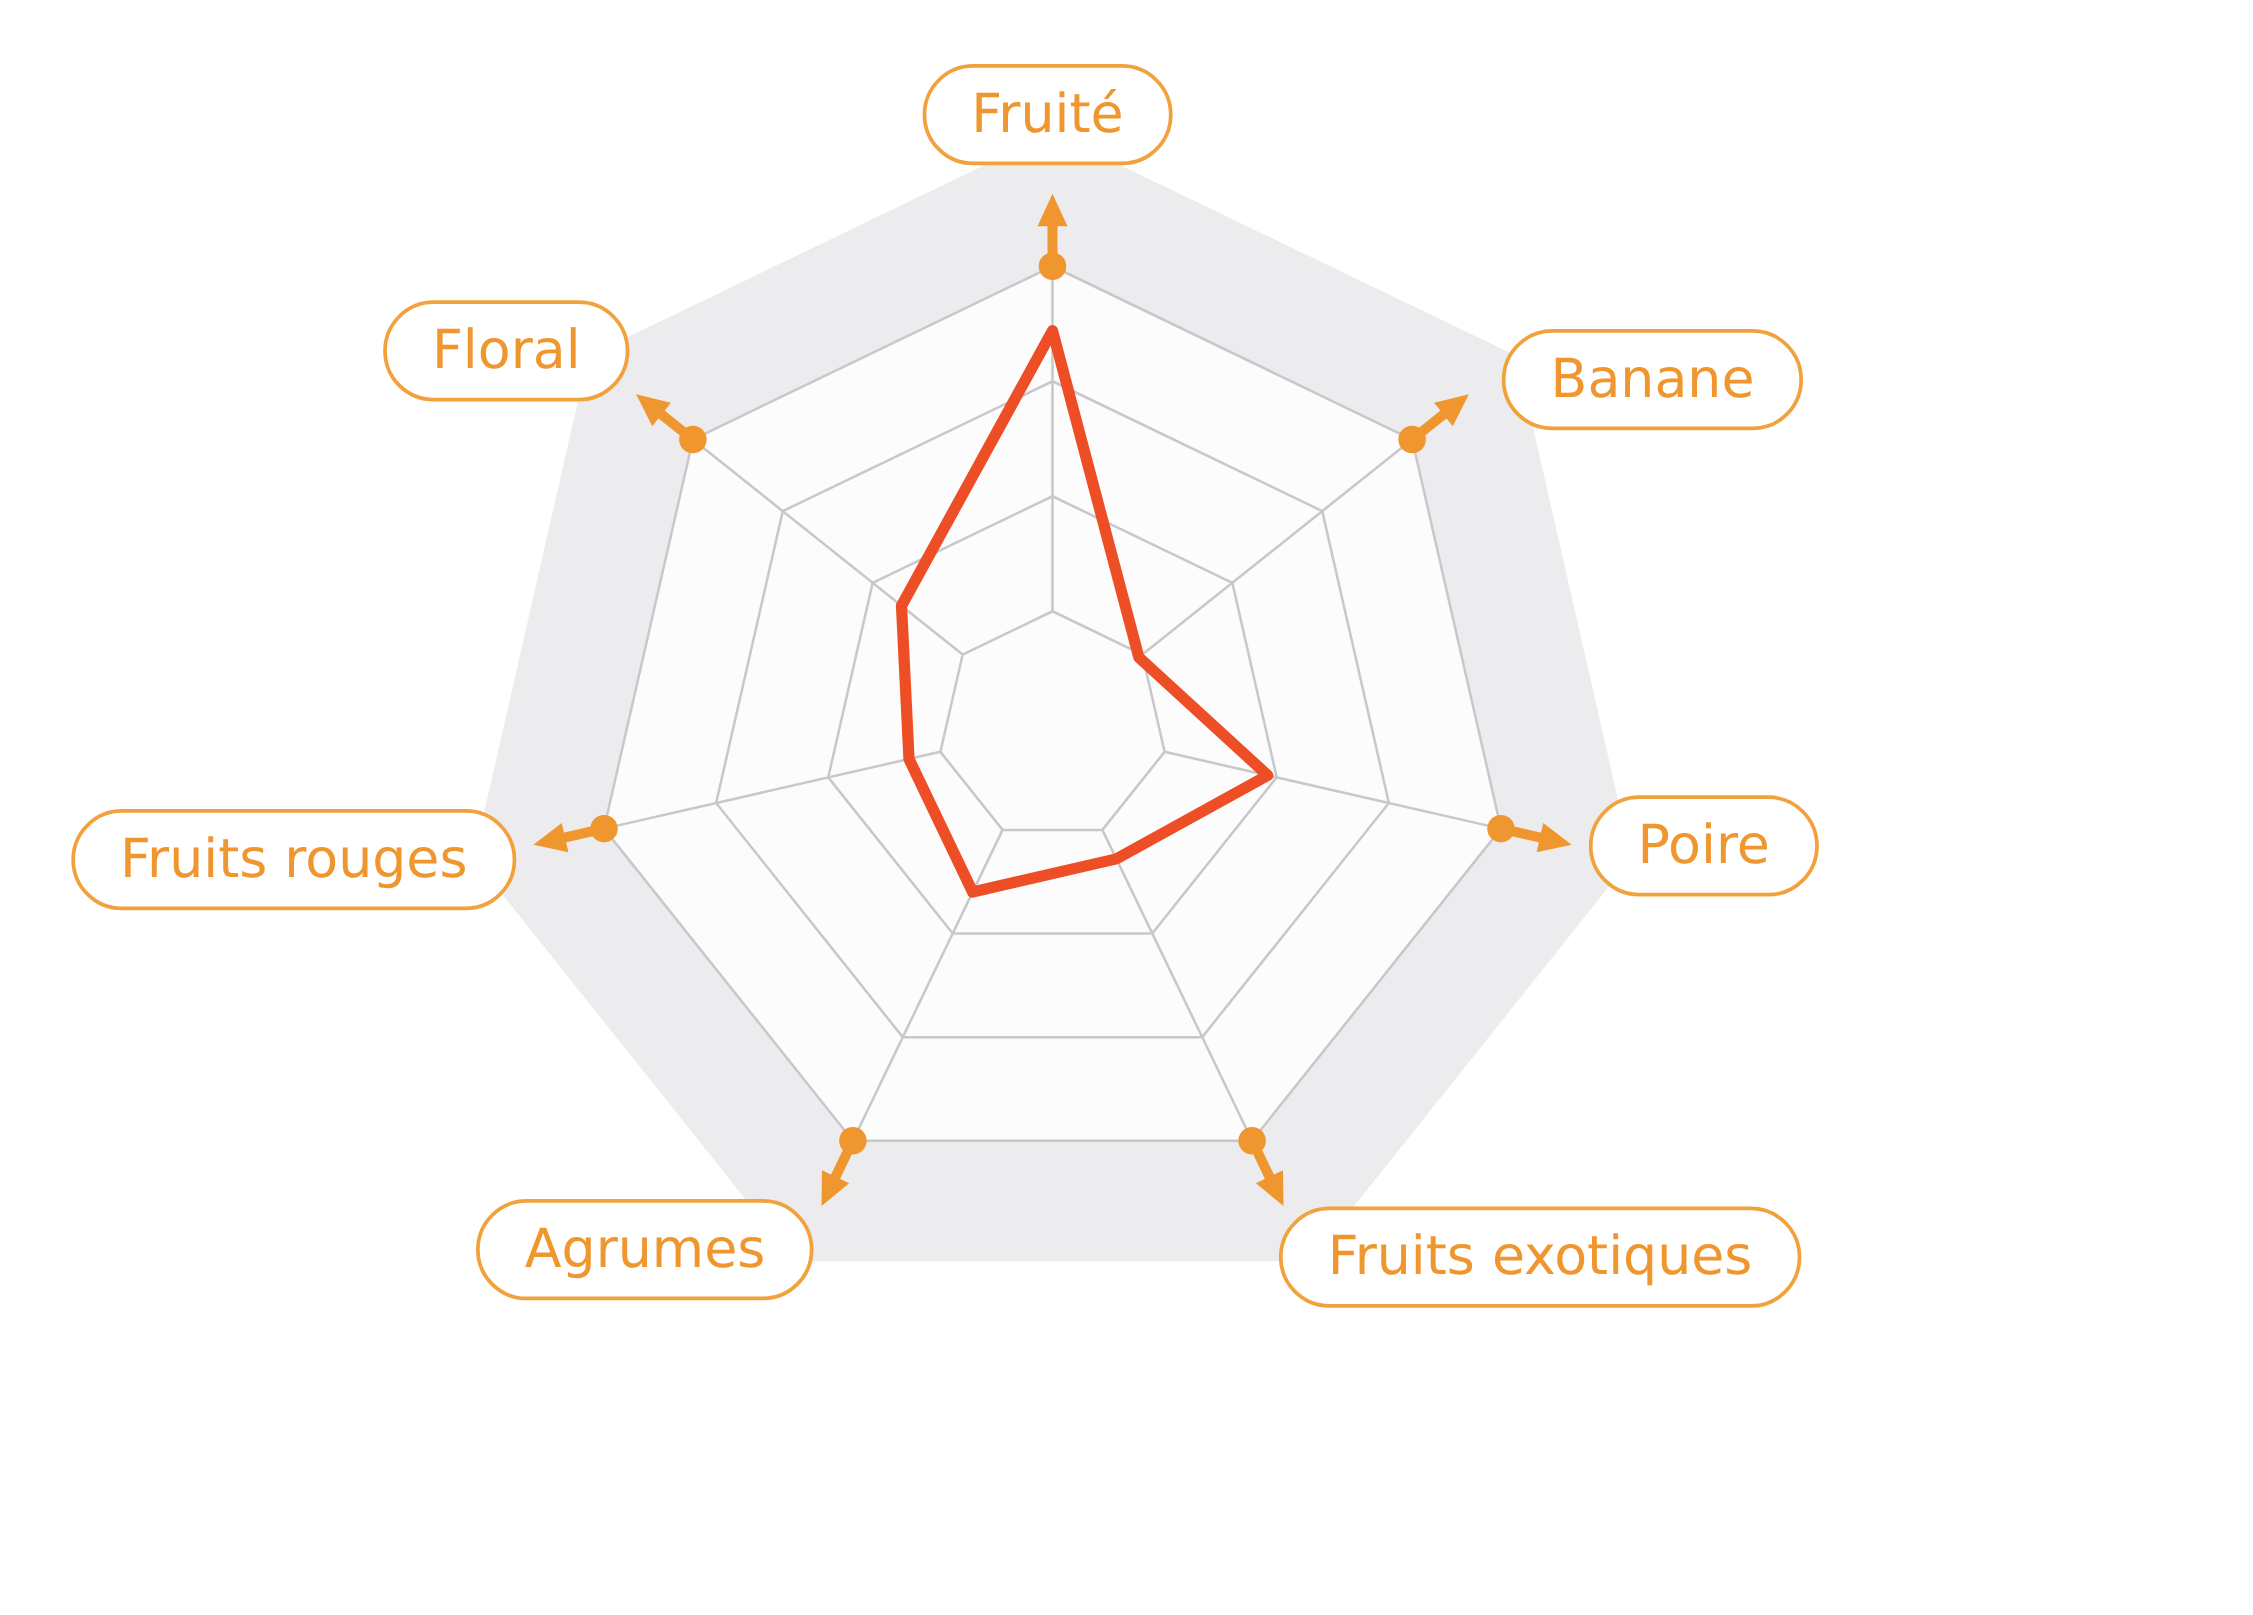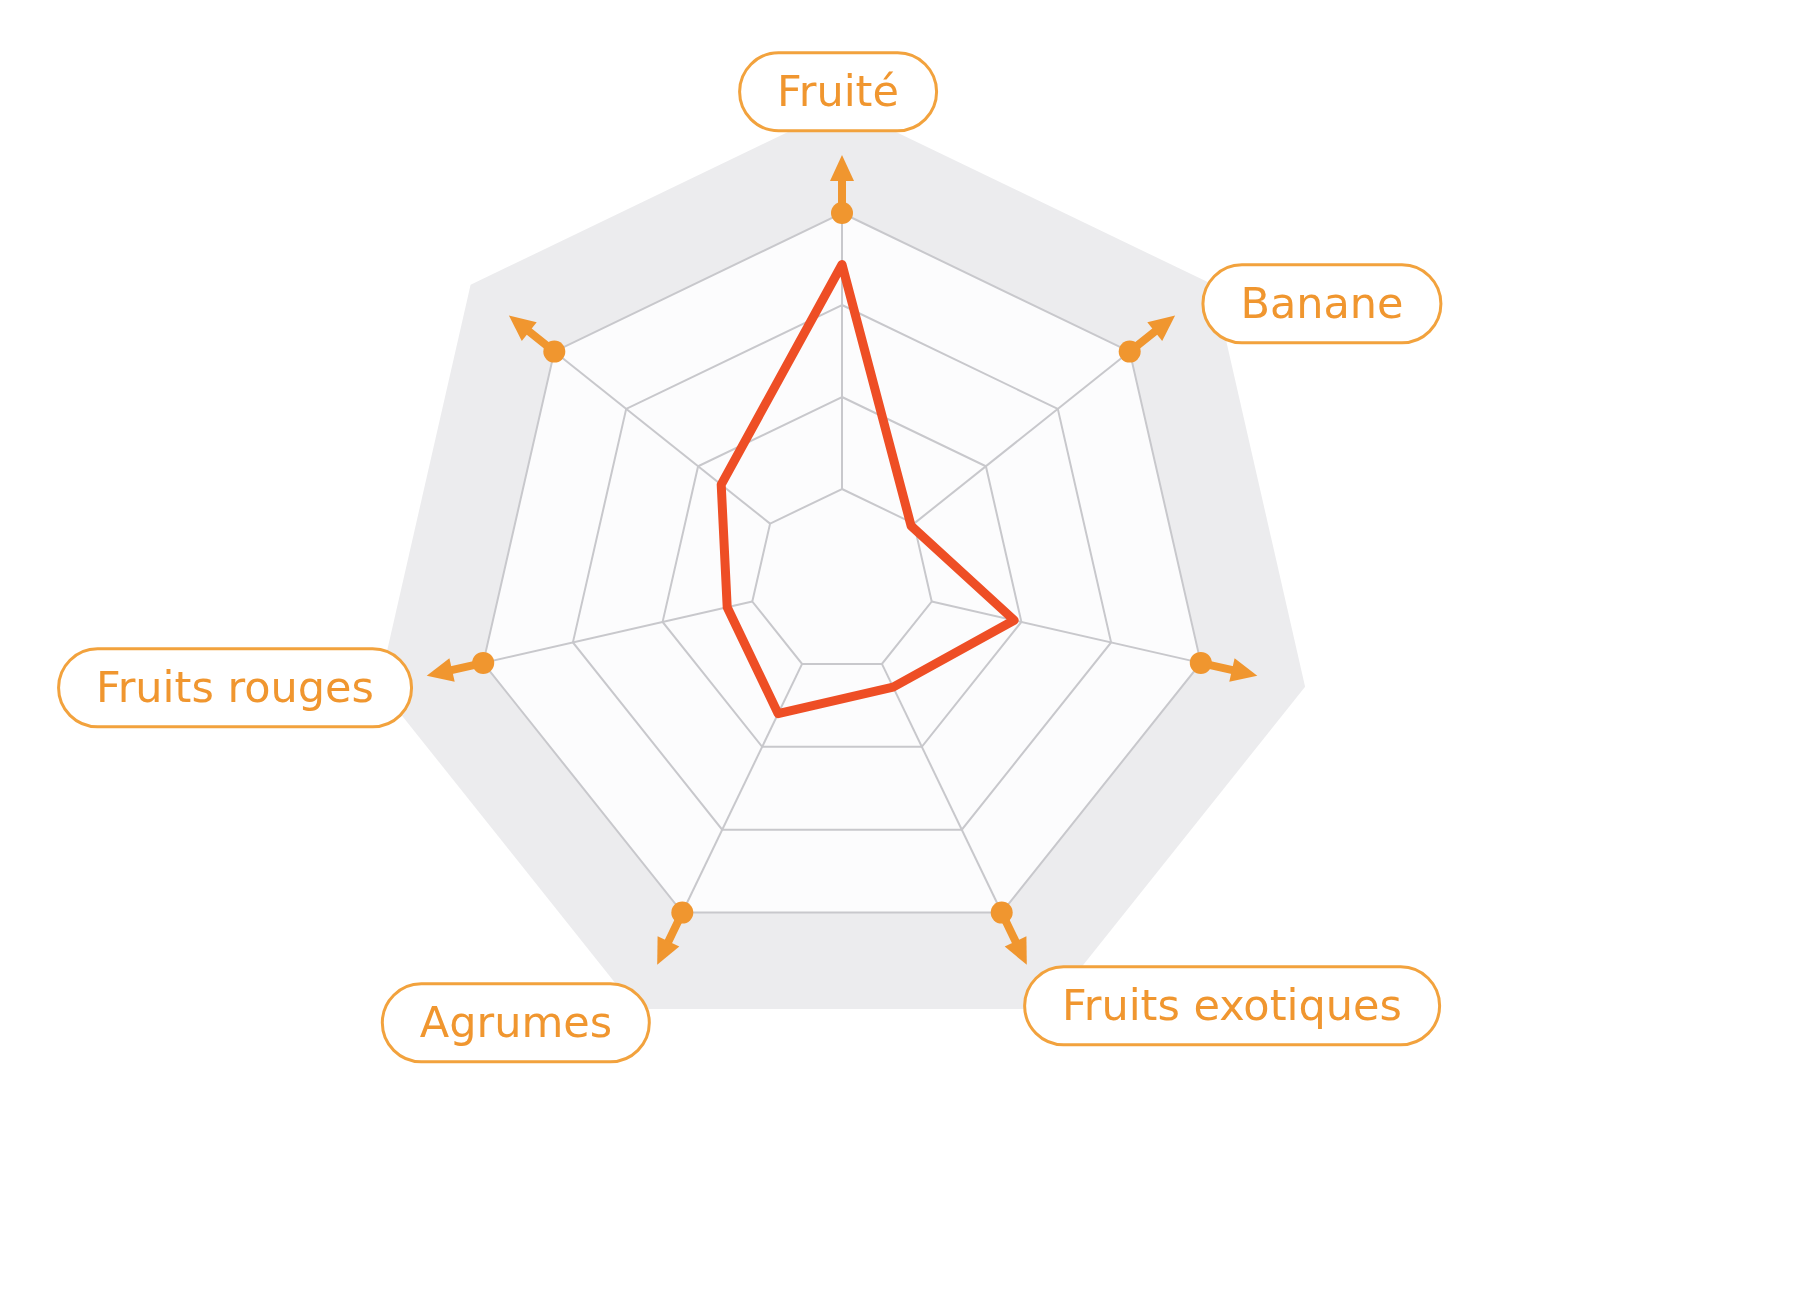--- a/index.html
+++ b/index.html
@@ -32,21 +32,21 @@
     font-weight: 500;
     line-height: 1.15;
     color: var(--label-text, #F0962F);
     background: var(--label-bg, #ffffff);
     white-space: nowrap;
   }
   .pos-0 { left: 838px;  top: 92px;  }
   .pos-1 { left: 1322px; top: 304px; }
   .pos-2 { left: 1363px; top: 677px; }
   .pos-3 { left: 1232px; top: 1006px;}
-  .pos-4 { left: 516px;  top: 1000px; margin-top: 23px;}
+  .pos-4 { left: 516px;  top: 1000px;}
   .pos-5 { left: 235px;  top: 676px; margin-top: 12px; }
   .pos-6 { left: 405px;  top: 281px; }
 </style>
 </head>
 <body>
 
 <div class="canvas">
 
   <svg id="radar-svg" viewBox="0 0 1802 1292">
       <polygon points="842.0,106.0 1213.4,284.8 1305.1,686.7 1048.1,1009.0 635.9,1009.0 378.9,686.7 470.6,284.8" fill="#ECECEE"></polygon>
@@ -96,17 +96,19 @@
       </g>
       <g>
         <line x1="551.1586885218928" y1="349.0617937085512" x2="526.1400810829159" y2="329.1101200490717" stroke="#F0962F" stroke-width="8" stroke-linecap="round"></line>
         <polygon points="508.9,315.4 536.7,322.2 521.8,341.0" fill="#F0962F"></polygon>
         <circle cx="554.3" cy="351.6" r="11" fill="#F0962F"></circle>
       </g>
     </svg>
 
   <div class="pill pos-0">Fruité</div>
   <div class="pill pos-1">Banane</div>
+  <div class="pill pos-2">Poire</div>
   <div class="pill pos-3">Fruits exotiques</div>
   <div class="pill pos-4">Agrumes</div>
   <div class="pill pos-5">Fruits rouges</div>
+  <div class="pill pos-6">Floral</div>
 
 </div>
 
 </body></html>

